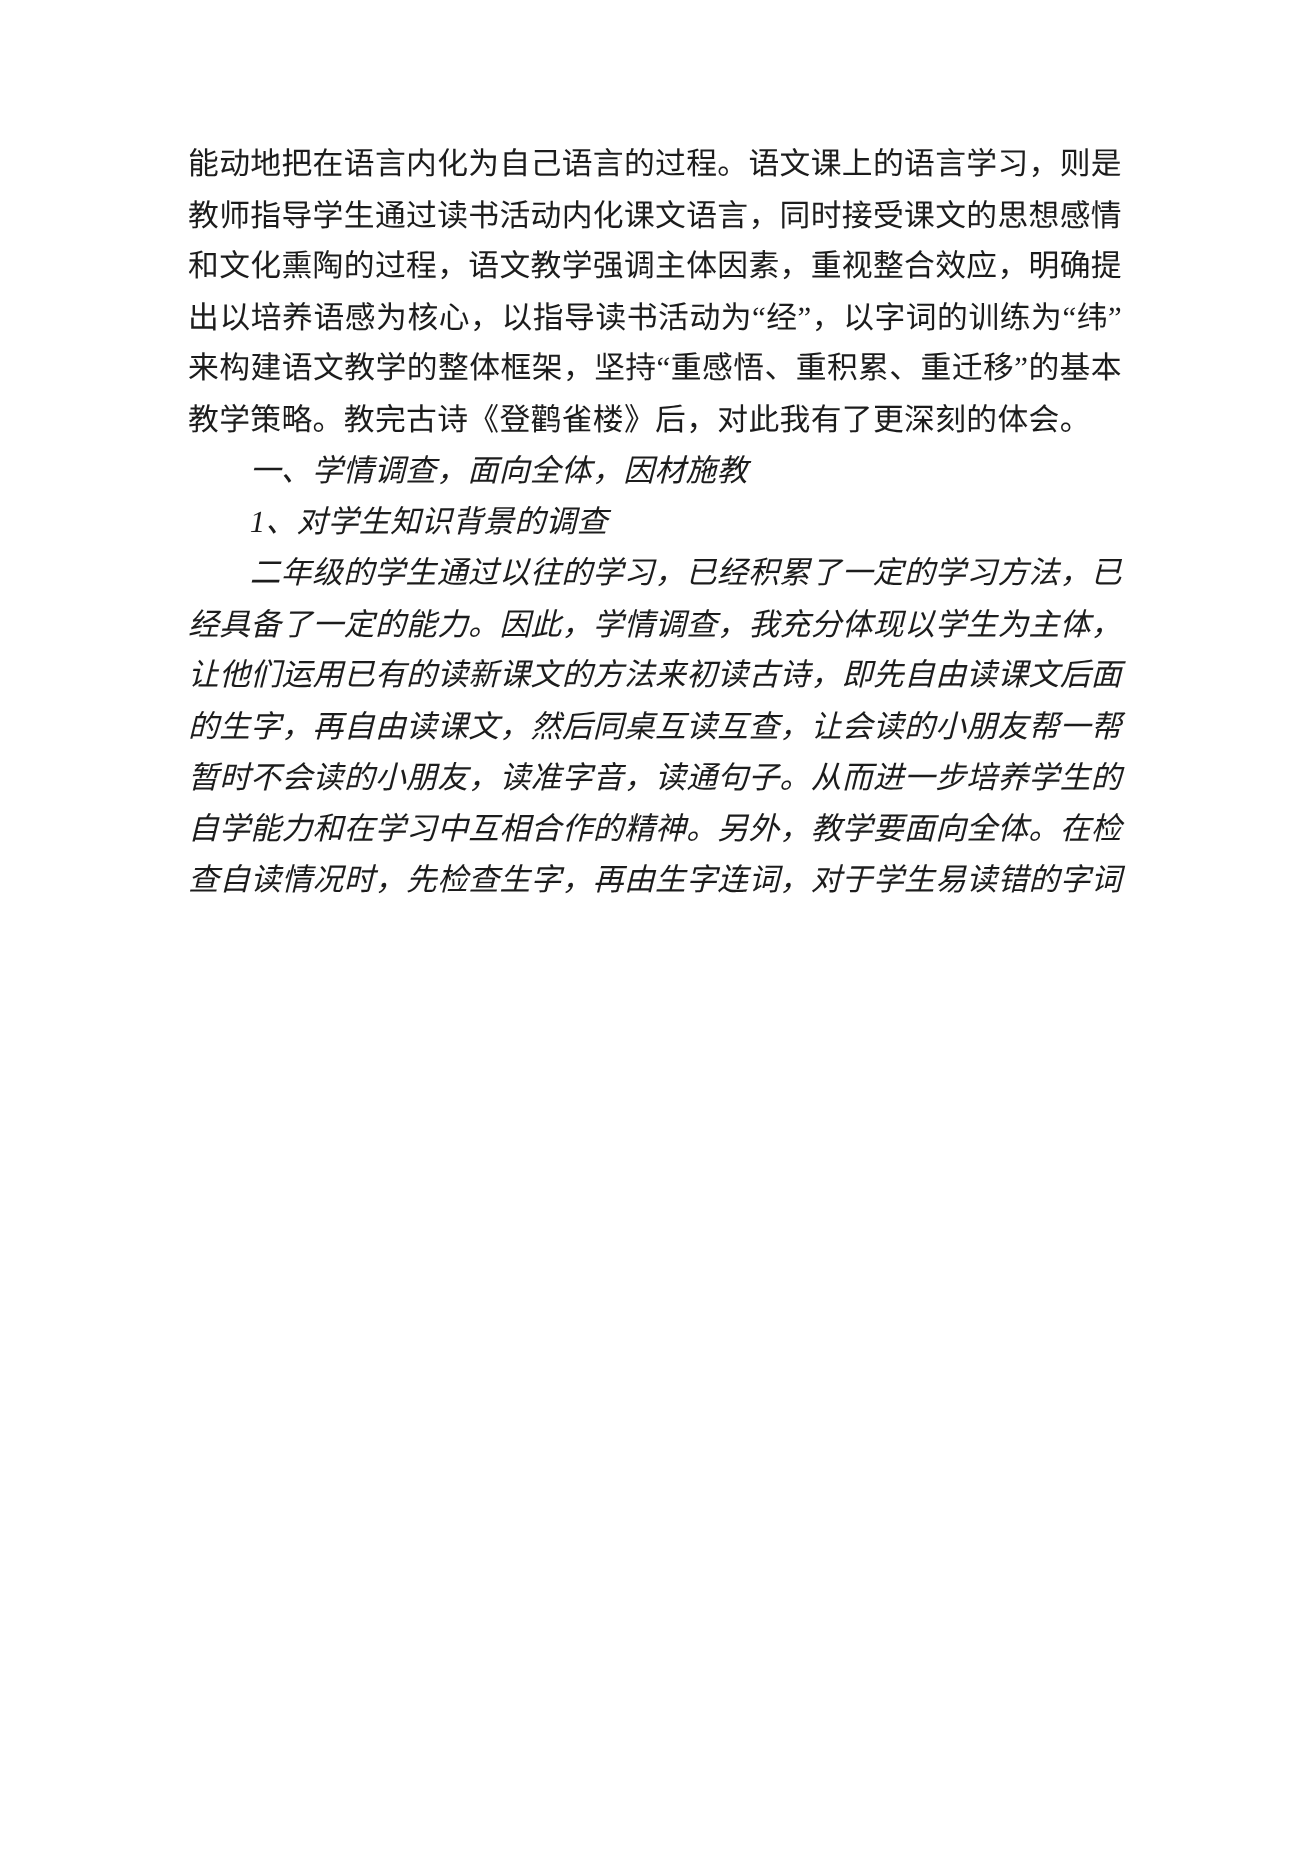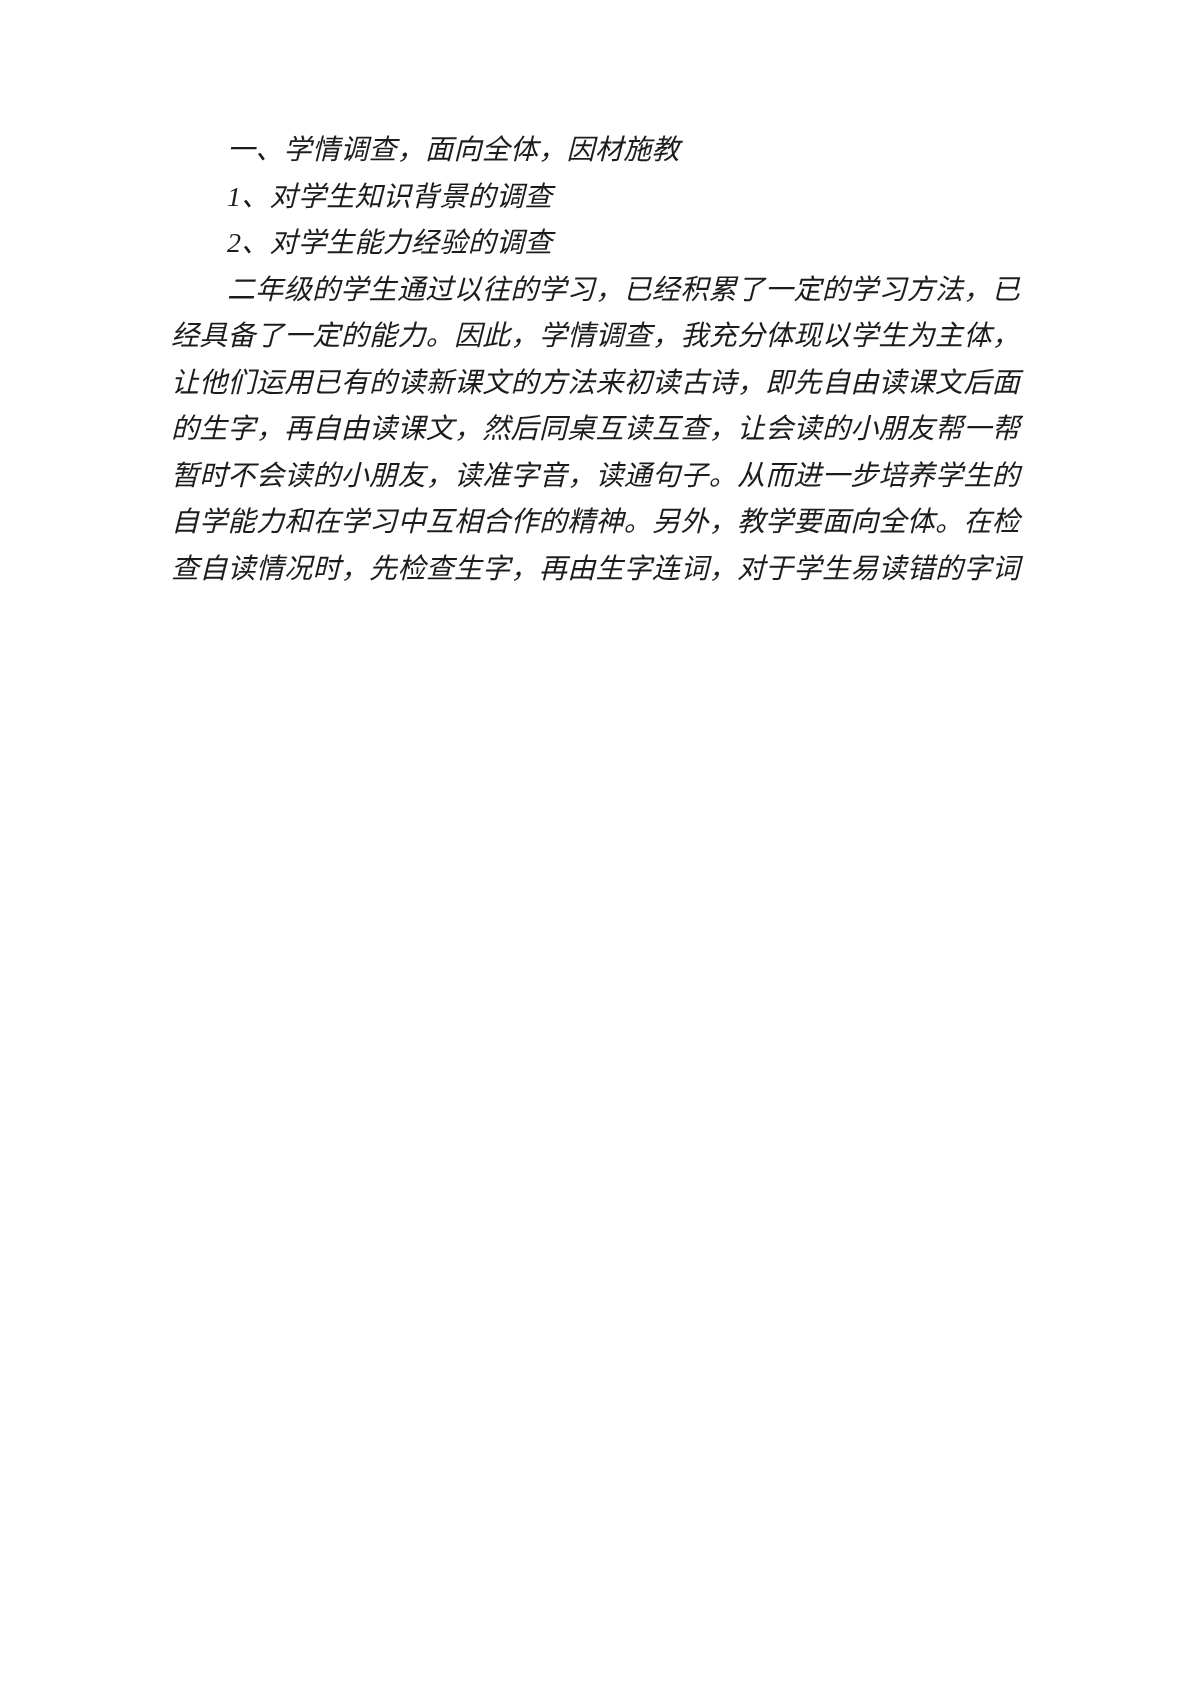--- a/index.html
+++ b/index.html
@@ -38,18 +38,18 @@
   }
   .no-indent {
     text-indent: 0;
   }
 </style>
 </head>
 <body>
 
 <div class="page">
   <div class="doc-text">
+    <p class="no-indent">能动地把在语言内化为自己语言的过程。语文课上的语言学习，则是教师指导学生通过读书活动内化课文语言，同时接受课文的思想感情和文化熏陶的过程，语文教学强调主体因素，重视整合效应，明确提出以培养语感为核心，以指导读书活动为“经”，以字词的训练为“纬”来构建语文教学的整体框架，坚持“重感悟、重积累、重迁移”的基本教学策略。教完古诗《登鹳雀楼》后，对此我有了更深刻的体会。</p>
     <p class="indent">一、学情调查，面向全体，因材施教</p>
     <p class="indent">1、对学生知识背景的调查</p>
-    <p class="indent">2、对学生能力经验的调查</p>
     <p class="indent">二年级的学生通过以往的学习，已经积累了一定的学习方法，已经具备了一定的能力。因此，学情调查，我充分体现以学生为主体，让他们运用已有的读新课文的方法来初读古诗，即先自由读课文后面的生字，再自由读课文，然后同桌互读互查，让会读的小朋友帮一帮暂时不会读的小朋友，读准字音，读通句子。从而进一步培养学生的自学能力和在学习中互相合作的精神。另外，教学要面向全体。在检查自读情况时，先检查生字，再由生字连词，对于学生易读错的字词</p>
   </div>
 </div>
 
 </body></html>

